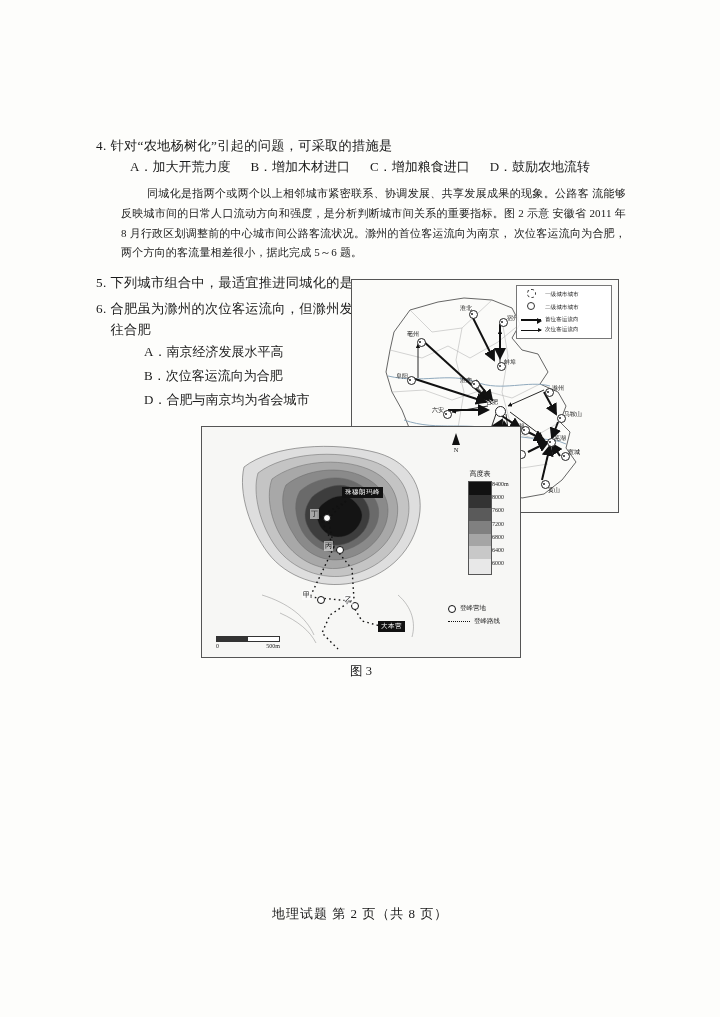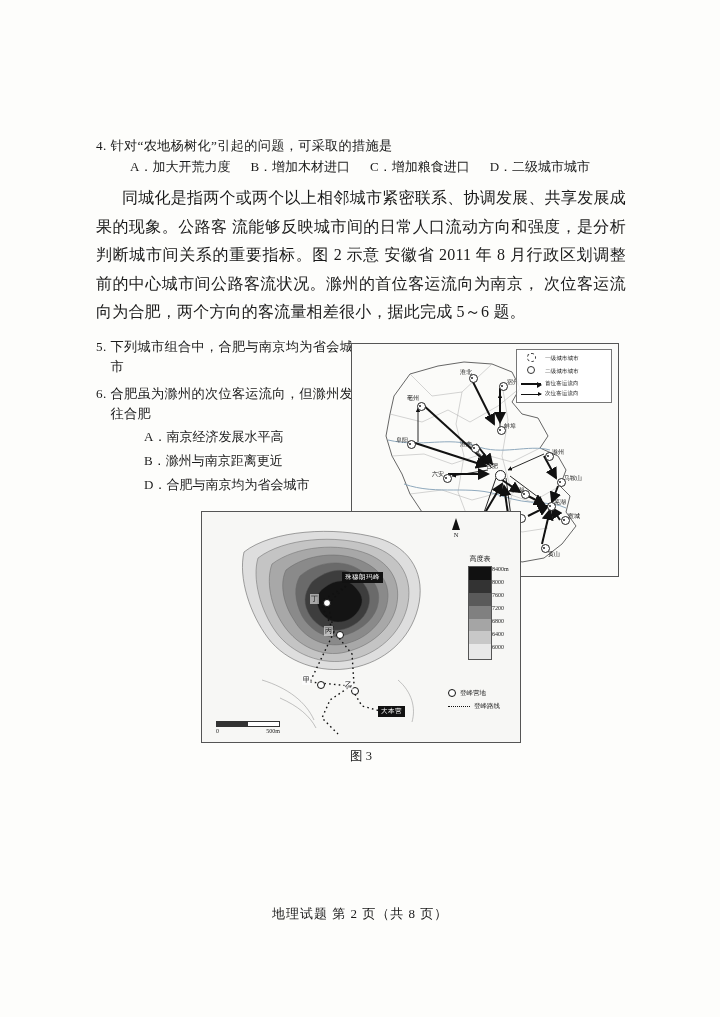--- a/index.html
+++ b/index.html
@@ -47,26 +47,27 @@
     padding-left: 34px;
     font-size: 13px;
     margin-top: 2px;
   }
   .opt-stack {
     padding-left: 48px;
     font-size: 13px;
     line-height: 1.85;
   }
   .para {
-    font-size: 16px;
+    font-size: 11px;
     line-height: 1.78;
     text-indent: 26px;
     text-align: justify;
     letter-spacing: 0.2px;
     margin-top: 8px;
+    margin-left: 25px;
   }
   .block-2 {
     position: relative;
     margin-top: 6px;
   }
   .left-col {
     width: 270px;
   }
   
   .fig2-wrap {
@@ -333,45 +334,45 @@
   <div class="content">
 
     <div class="q-line q-head">
       <span class="q-num">4.</span>
       <span>针对“农地杨树化”引起的问题，可采取的措施是</span>
     </div>
     <div class="opts-row">
       <span>A．加大开荒力度</span>
       <span>B．增加木材进口</span>
       <span>C．增加粮食进口</span>
-      <span>D．二级城市城市</span>
+      <span>D．鼓励农地流转</span>
     </div>
 
     <div class="para">
       <span>同城化是指两个或两个以上相邻城市紧密联系、协调发展、共享发展成果的现象。公路客</span>
       <span>流能够反映城市间的日常人口流动方向和强度，是分析判断城市间关系的重要指标。图 2 示意</span>
       <span>安徽省 2011 年 8 月行政区划调整前的中心城市间公路客流状况。滁州的首位客运流向为南京，</span>
       <span>次位客运流向为合肥，两个方向的客流量相差很小，据此完成 5～6 题。</span>
     </div>
 
     <div class="block-2">
       <div class="left-col">
 
         <div class="q-line q-head" style="margin-top:10px">
           <span class="q-num">5.</span>
-          <span>下列城市组合中，合肥与南京均为省会城市</span>
+          <span>下列城市组合中，最适宜推进同城化的是</span>
         </div>
 
         <div class="q-line q-head" style="margin-top:6px">
           <span class="q-num">6.</span>
           <span>合肥虽为滁州的次位客运流向，但滁州发往合肥</span>
         </div>
         <div class="opt-stack">
           <div>A．南京经济发展水平高</div>
-          <div>B．滁州与南京距离更近</div>
+          <div>B．次位客运流向为合肥</div>
           <div>D．合肥与南京均为省会城市</div>
         </div>
       </div>
 
       <div class="fig2-wrap">
         <div class="fig2-box">
           <svg width="266" height="232" viewBox="0 0 266 232">
 
             <path d="M42,52 L58,30 L86,22 L112,18 L140,20 L160,28 L168,44 L160,58
                      L170,70 L186,74 L196,92 L188,104 L206,112 L214,126 L208,142

